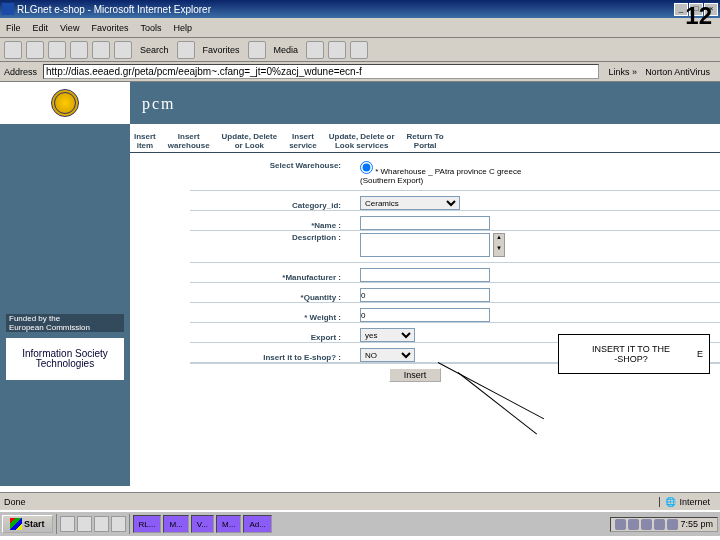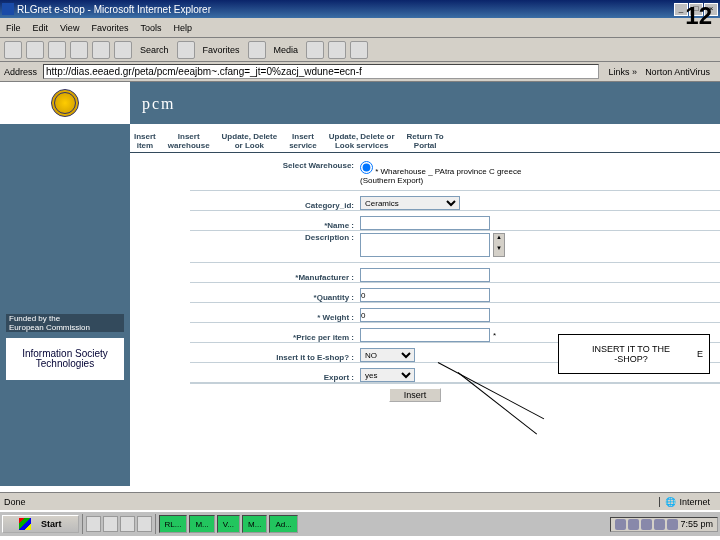--- a/index.html
+++ b/index.html
@@ -29,42 +29,42 @@
 .leftcol { width: 130px; background: #4b6e87; color: #fff; font-size: 8px; padding-top: 190px; }
 .leftcol .funded { background: #334a5c; padding: 3px; margin: 0 6px 6px; height: 18px; display:flex; align-items:center; }
 .leftcol .ist-logo { background: #fff; margin: 0 6px; height: 42px; display:flex; align-items:center; justify-content:center; color:#003; font-size:10px; text-align:center; line-height:10px; padding:2px; }
 .rightcol { flex: 1; background: #fff; position: relative; }
 .navrow { background: #fff; padding: 8px 4px 2px; border-bottom: 1px solid #334a5c; }
 .nav-inner { display: flex; gap: 12px; }
 .nav-item { font-size: 8px; color: #334a5c; text-align: center; font-weight: bold; white-space: pre-line; }
 .form-area { background: #fff; padding: 6px 0 6px 60px; }
 .form-row { display: flex; align-items: flex-end; height: 20px; border-bottom: 1px solid #c4d0d8; padding-right: 80px; }
 .form-row.tall { height: 32px; align-items: flex-start; padding-top: 2px; }
-.form-row .lbl { width: 170px; text-align: right; padding-right: 6px; font-size: 8px; color: #334a5c; font-weight: bold; }
+.form-row .lbl { width: 170px; text-align: right; padding-right: 19px; font-size: 8px; color: #334a5c; font-weight: bold; }
 .form-row .ctrl { flex: 1; display: flex; align-items: center; gap: 3px; font-size: 8px; }
 .form-row select, .form-row input[type=text] { font-size: 8px; height: 14px; border: 1px solid #7f9db9; }
 .form-row select.mid { width: 100px; }
 .form-row select.narrow { width: 55px; }
 .form-row input.w1 { width: 130px; }
 .form-row textarea { width: 130px; height: 24px; font-size: 8px; border: 1px solid #7f9db9; resize: none; }
 .scroll-btn { width: 12px; height: 24px; background: #d4d0c8; border: 1px solid #999; display:flex; flex-direction:column; }
 .scroll-btn span { flex:1; text-align:center; font-size:6px; }
 .insert-btn-row { text-align: center; padding: 4px 80px 4px 0; border-top: 1px solid #c4d0d8; }
 .insert-btn { padding: 1px 14px; font-size: 9px; background: #d4d0c8; border: 1px outset #fff; }
 .callout { position: absolute; top: 210px; right: 10px; width: 152px; height: 40px; background: #fff; border: 1px solid #000; display: flex; align-items: center; justify-content: space-between; font-size: 9px; padding: 0 6px; z-index: 10; }
 .callout-line1 { position: absolute; border-top: 1px solid #000; transform-origin: left; }
 .statusbar { background: #d4d0c8; height: 18px; display: flex; align-items: center; padding: 0 4px; font-size: 9px; border-top: 1px solid #808080; }
 .statusbar .done { flex: 1; }
 .statusbar .zone { padding: 0 6px; border-left: 1px inset #999; }
 .taskbar { background: #c0c0c0; height: 26px; display: flex; align-items: center; padding: 0 2px; gap: 2px; border-top: 2px solid #fff; font-size: 9px; }
-.taskbar .start { background: linear-gradient(#d4d0c8,#bbb); border: 1px outset #fff; padding: 2px 16px; font-weight: bold; display:flex; align-items:center; gap:10px; }
+.taskbar .start { background: linear-gradient(#d4d0c8,#bbb); border: 1px outset #fff; padding: 2px 7px; font-weight: bold; display:flex; align-items:center; gap:2px; }
 .taskbar .start .flag { width:12px; height:12px; background: linear-gradient(135deg,#e00 25%,#0a0 25% 50%,#00e 50% 75%,#ee0 75%); }
 .taskbar .sep { width:1px; height:20px; background:#808080; margin:0 1px; }
 .taskbar .ql { width: 15px; height: 16px; background: #ddd; border: 1px solid #999; }
-.taskbar .task { background: #22c55e; border: 1px inset #999; padding: 2px 5px; font-size: 8px; height:18px; display:flex; align-items:center; }
+.taskbar .task { background: #8b5cf6; border: 1px inset #999; padding: 2px 5px; font-size: 8px; height:18px; display:flex; align-items:center; }
 .taskbar .tray { margin-left: auto; display:flex; align-items:center; gap:2px; background:#d4d0c8; border:1px inset #999; padding: 1px 4px; }
 .taskbar .tray .ic { width:11px; height:11px; background:#88a; border-radius:2px; }
 .caption-row { display: flex; align-items: center; padding: 12px 10px 0 10px; height: 50px; }
 </style>
 </head>
 <body>
 
 <div class="page-number">12</div>
 
 <div class="titlebar">
@@ -193,36 +193,29 @@
               <input type="text" class="w1" value="0" style="">
             </div>
         </div>
         <div class="form-row">
           <span class="lbl">* Weight :</span>
           <div class="ctrl">
               <input type="text" class="w1" value="0" style="">
             </div>
         </div>
         <div class="form-row">
-          <span class="lbl">*Price per item :</span>
-          <div class="ctrl">
-              <input type="text" class="w1" value="" style=""> 
-              <span>*</span>
+          <span class="lbl">Export :</span>
+          <div class="ctrl">
+              <select class="narrow"><option>yes</option></select>
             </div>
         </div>
         <div class="form-row">
           <span class="lbl">Insert it to E-shop? :</span>
           <div class="ctrl">
               <select class="narrow"><option>NO</option></select>
-            </div>
-        </div>
-        <div class="form-row">
-          <span class="lbl">Export :</span>
-          <div class="ctrl">
-              <select class="narrow"><option>yes</option></select>
             </div>
         </div>
         <div class="insert-btn-row">
           <button class="insert-btn">Insert</button>
         </div>
       </div>
 
       <div class="callout">
         <span style="white-space:pre-line; text-align:center; flex:1;">INSERT IT TO THE
 -SHOP?</span>

